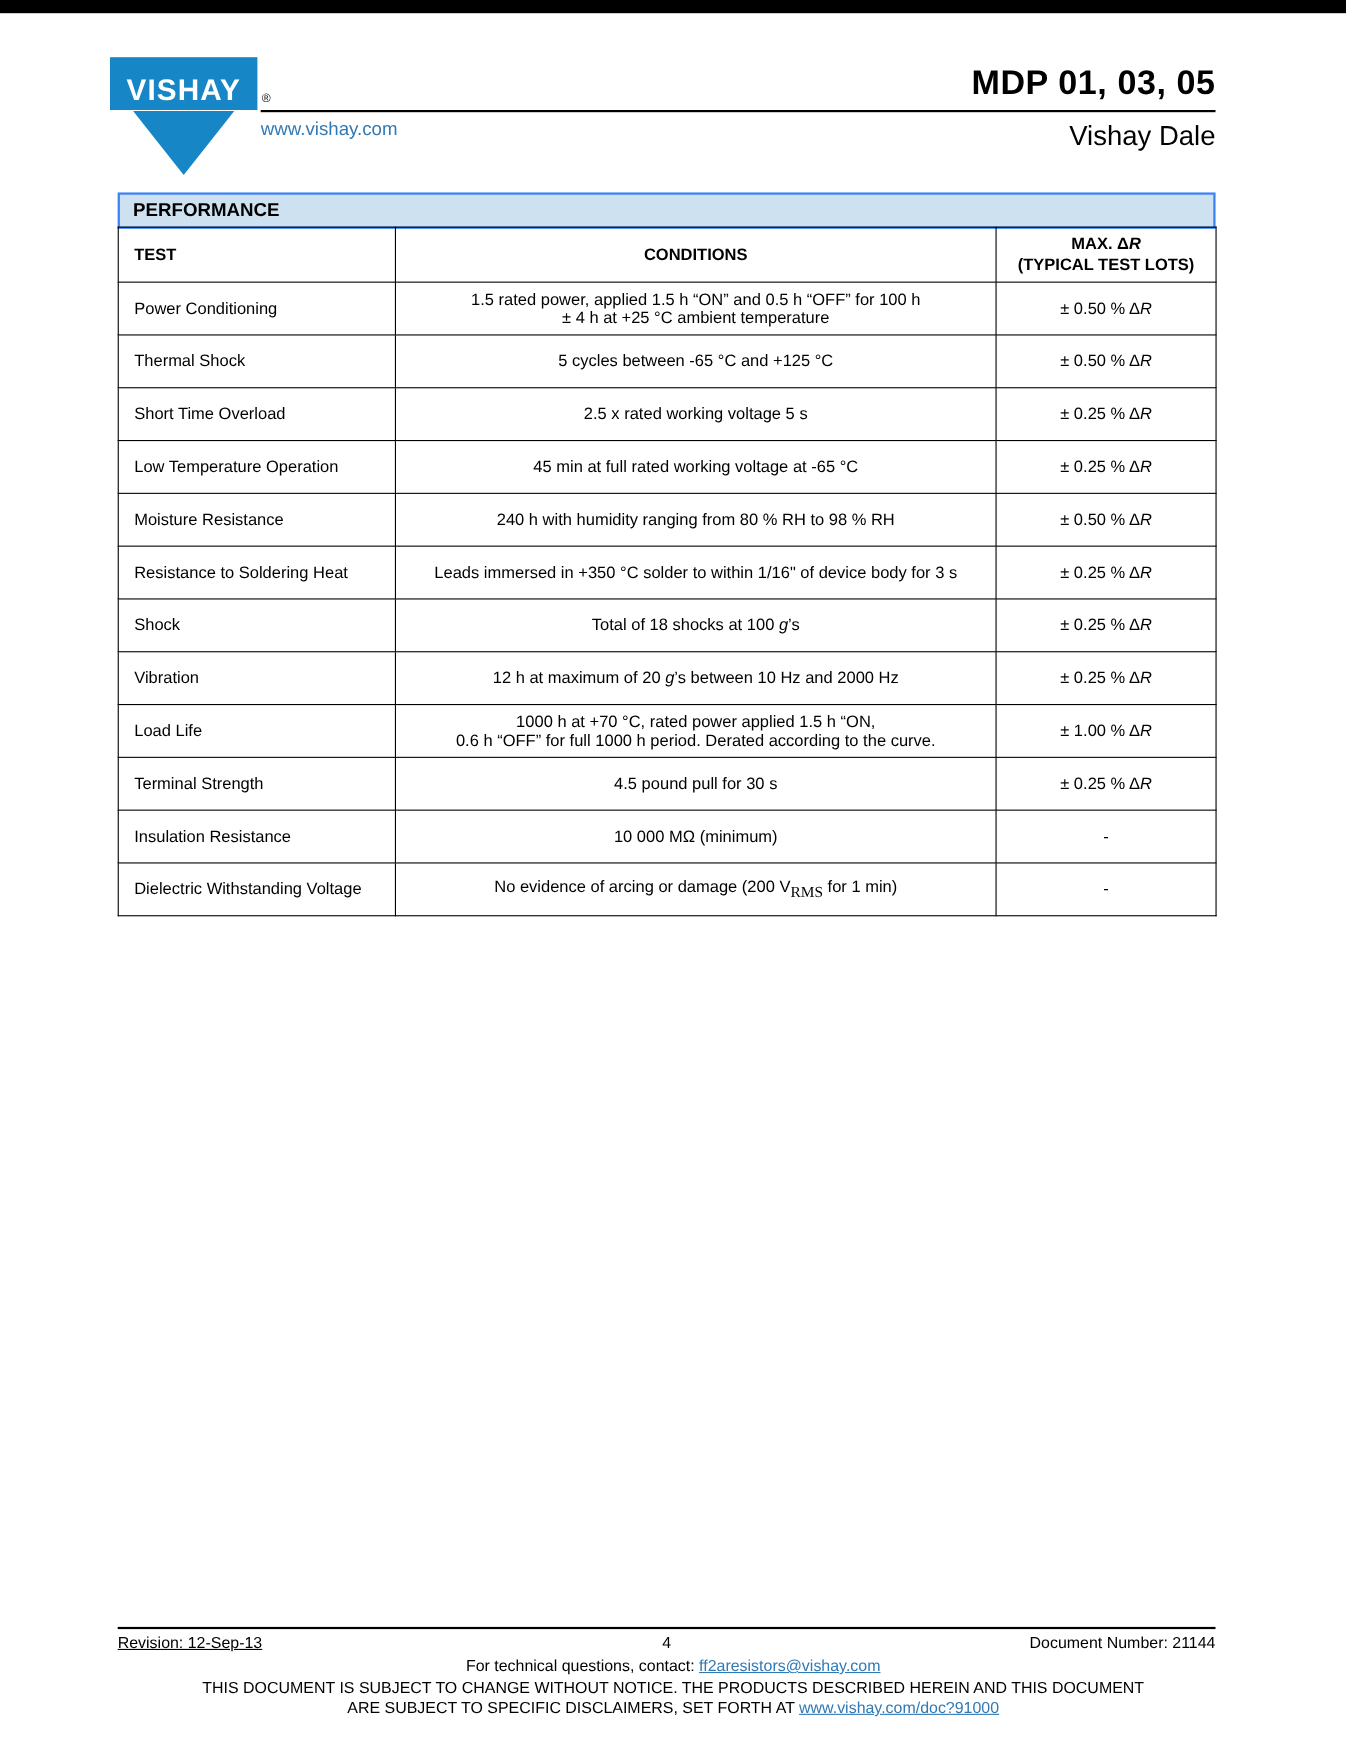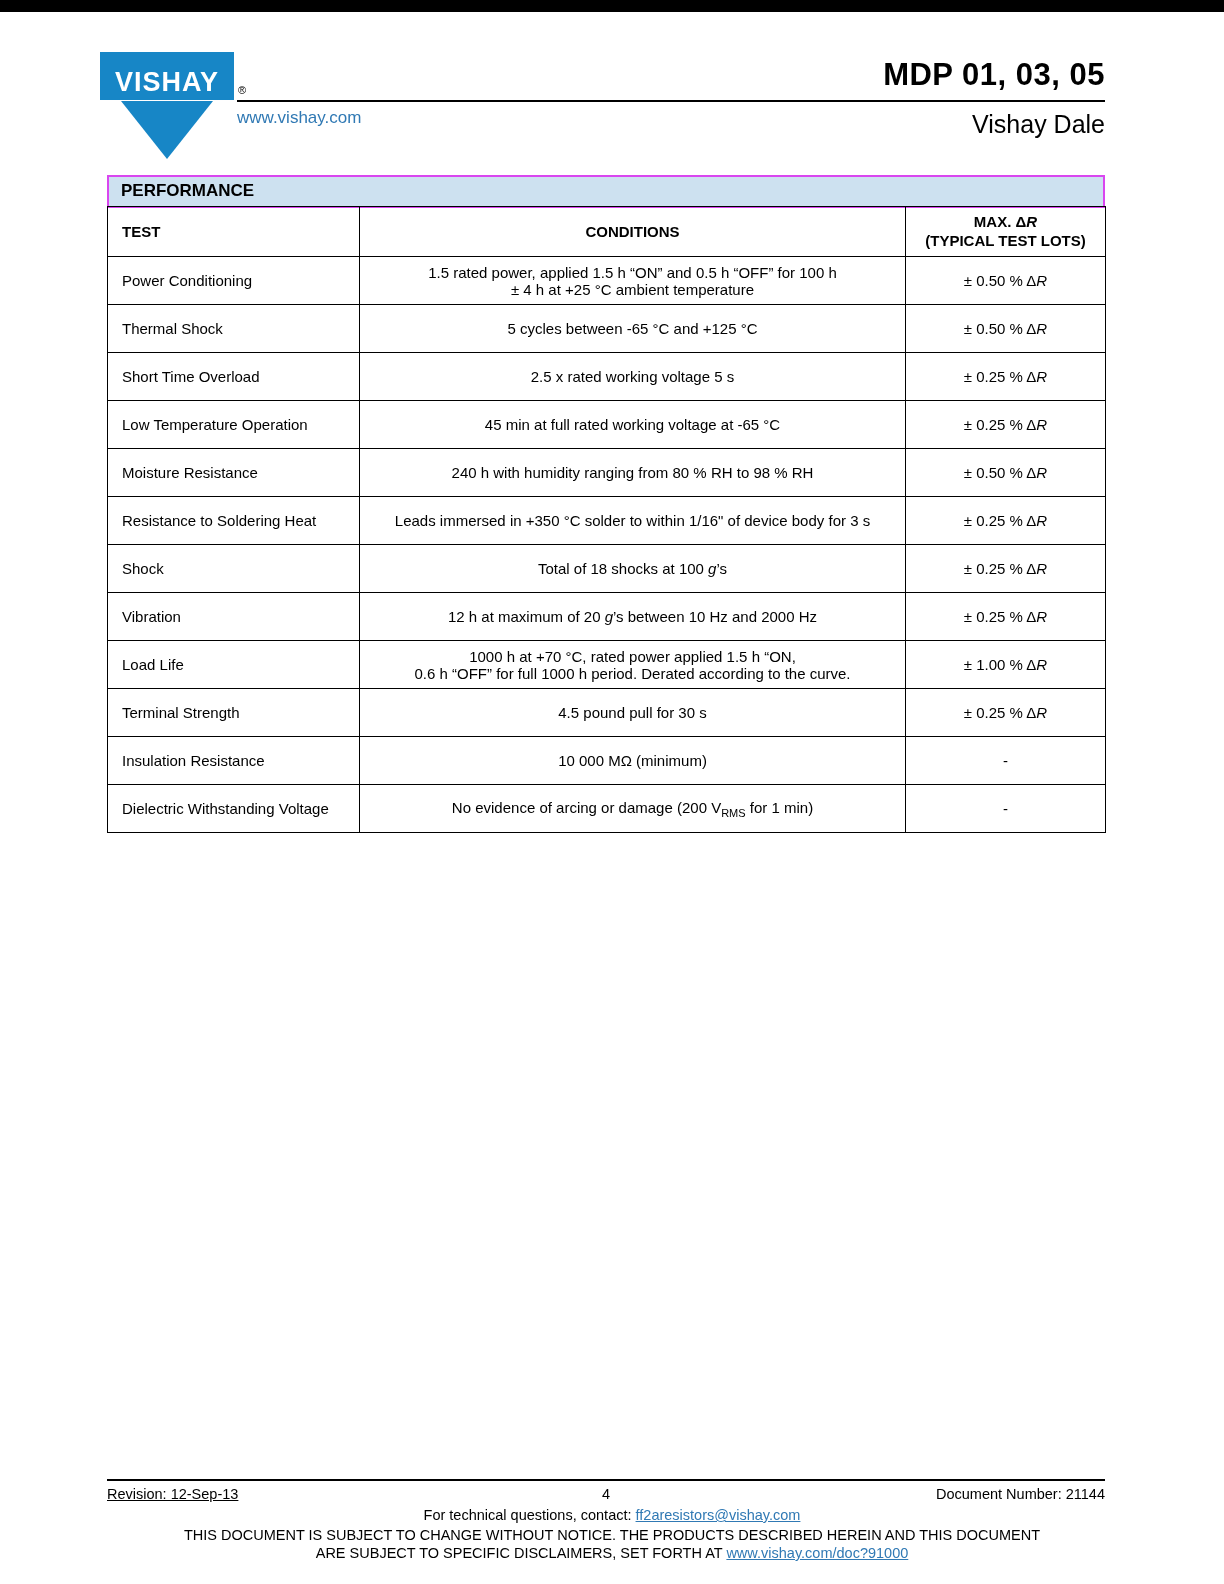--- a/index.html
+++ b/index.html
@@ -34,39 +34,39 @@
   }
   .website {
     position: absolute; left: 237px; top: 108px;
     font-size: 17px; color: #3079b4; text-decoration: none;
   }
   .brand { position: absolute; top: 110px; right: 119px; font-size: 25px; }
 
   
   .perf { position: absolute; left: 107px; top: 175px; width: 998px; }
   .perf-title {
-    background: #cde1f0; border: 2px solid #d946ef;
+    background: #cde1f0; border: 2px solid #3b82f6;
     font-weight: bold; font-size: 17px;
     padding: 4px 12px 5px 12px;
   }
   table.perf-table {
     width: 100%; border-collapse: collapse; margin-top: -2px;
     table-layout: fixed;
   }
   .perf-table th, .perf-table td {
     border: 1px solid #000; font-size: 15px; vertical-align: middle;
   }
   .perf-table th { font-weight: bold; height: 50px; }
   .perf-table td { height: 48px; }
   .c-test { width: 252px; text-align: left; padding-left: 14px; padding-right: 8px; }
   .c-cond { width: 546px; text-align: center; padding: 3px 10px; }
   .c-max  { width: 200px; text-align: center; padding: 3px 6px; }
   .c-max i, .hdr-max i { font-style: italic; }
   .c-cond i { font-style: italic; }
-  .c-cond sub { font-size: 11px; }
+  .c-cond sub { font-size: 14px; font-family: Liberation Serif, serif; }
   .hdr-max div { line-height: 1.25; }
 
   
   .footer-rule { position: absolute; left: 107px; top: 1479px; width: 998px; height: 2px; background: #000; }
   .footer-row { position: absolute; left: 107px; top: 1486px; width: 998px; font-size: 14.5px; }
   .footer-row .rev { position: absolute; left: 0; text-decoration: underline; }
   .footer-row .pageno { position: absolute; left: 0; right: 0; text-align: center; }
   .footer-row .docno { position: absolute; right: 0; }
   .contact-line, .disc-line {
     position: absolute; left: 0; width: 1224px; text-align: center; font-size: 14.5px;

